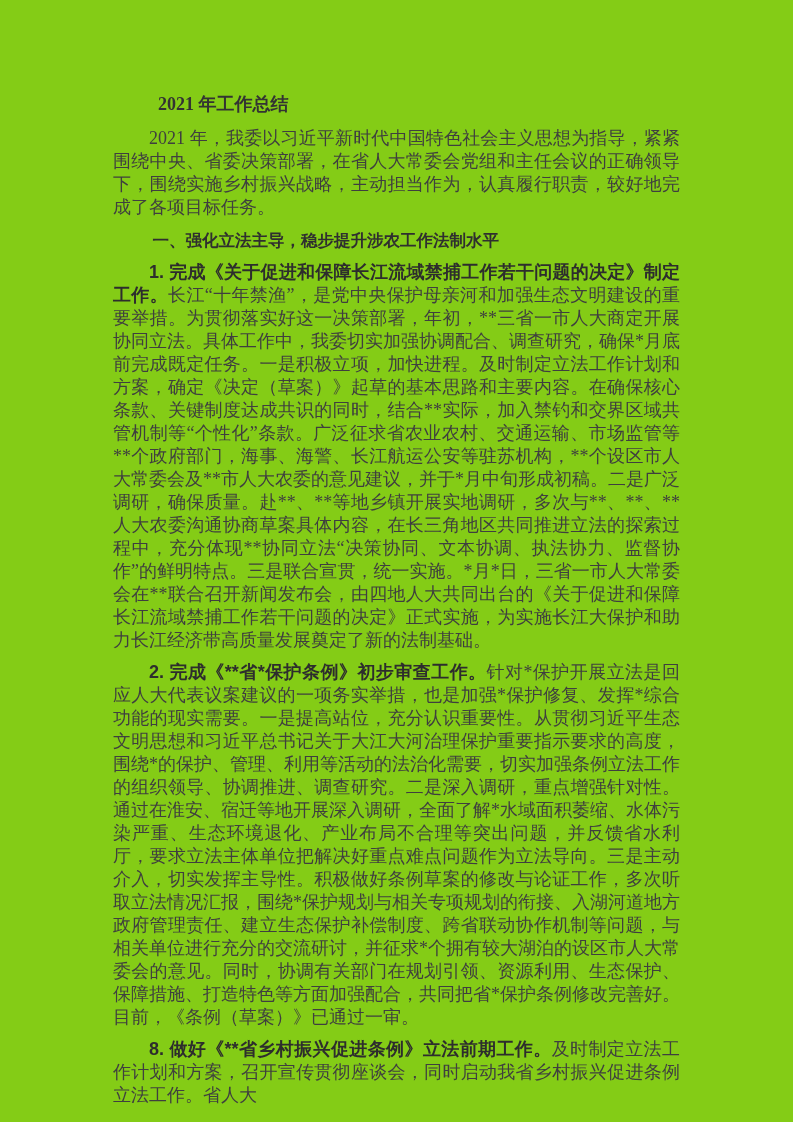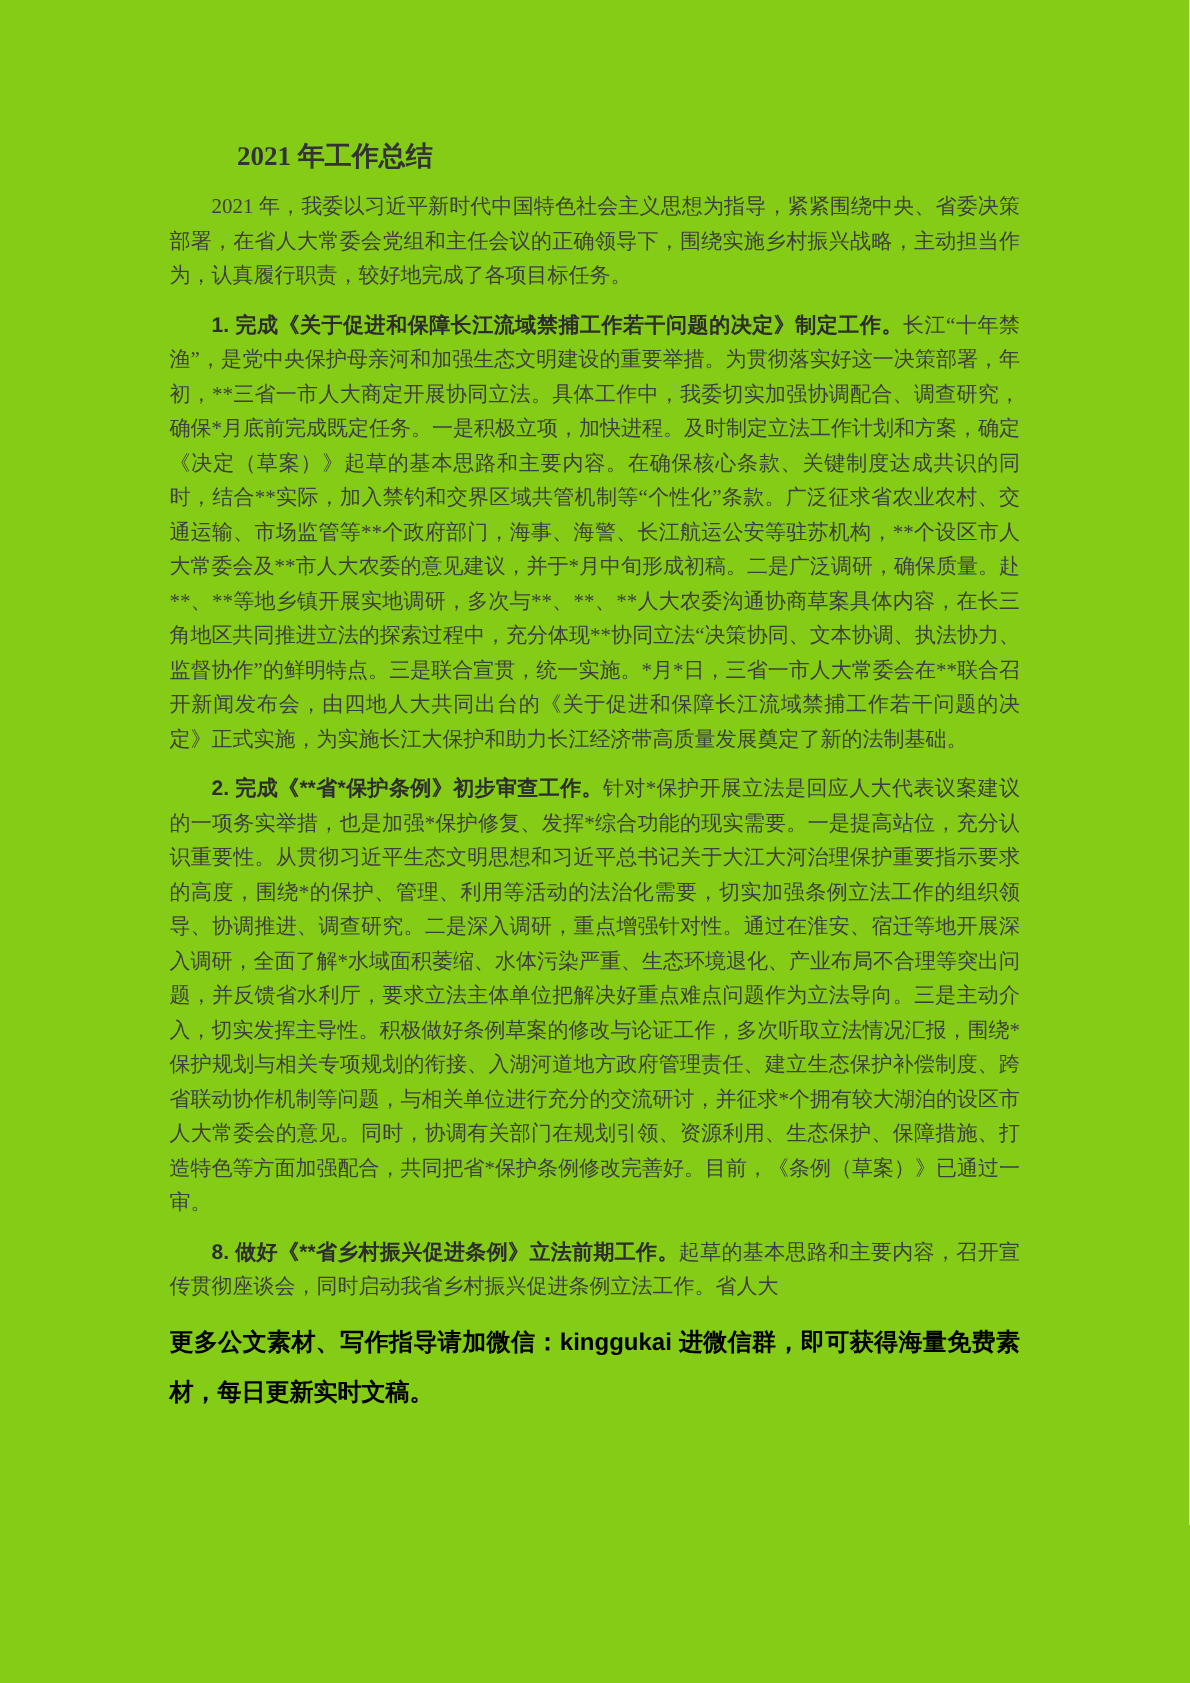--- a/index.html
+++ b/index.html
@@ -23,21 +23,21 @@
   }
   .doc-title {
     font-size: 18px;
     font-weight: bold;
     color: #333333;
     text-indent: 2.5em;
     line-height: 24px;
     margin: 0 0 11px 0;
   }
   .para {
-    font-size: 14px;
+    font-size: 18px;
     line-height: 23px;
     color: #3f3f3f;
     text-align: justify;
     text-indent: 2em;
     margin: 0 0 9px 0;
   }
   .section-heading {
     font-family: "Liberation Sans", "DejaVu Sans", sans-serif;
     font-size: 16.5px;
     font-weight: bold;
@@ -64,24 +64,25 @@
 </head>
 <body>
 
 <div class="page">
   <div class="content">
 
     <p class="doc-title">2021 年工作总结</p>
 
     <p class="para">2021 年，我委以习近平新时代中国特色社会主义思想为指导，紧紧围绕中央、省委决策部署，在省人大常委会党组和主任会议的正确领导下，围绕实施乡村振兴战略，主动担当作为，认真履行职责，较好地完成了各项目标任务。</p>
 
+    <p class="section-heading">一、强化立法主导，稳步提升涉农工作法制水平</p>
 
 
     <p class="para"><span class="lead">1. 完成《关于促进和保障长江流域禁捕工作若干问题的决定》制定工作。</span><span>长江“十年禁渔”，是党中央保护母亲河和加强生态文明建设的重要举措。为贯彻落实好这一决策部署，年初，**三省一市人大商定开展协同立法。具体工作中，我委切实加强协调配合、调查研究，确保*月底前完成既定任务。一是积极立项，加快进程。及时制定立法工作计划和方案，确定《决定（草案）》起草的基本思路和主要内容。在确保核心条款、关键制度达成共识的同时，结合**实际，加入禁钓和交界区域共管机制等“个性化”条款。广泛征求省农业农村、交通运输、市场监管等**个政府部门，海事、海警、长江航运公安等驻苏机构，**个设区市人大常委会及**市人大农委的意见建议，并于*月中旬形成初稿。二是广泛调研，确保质量。赴**、**等地乡镇开展实地调研，多次与**、**、**人大农委沟通协商草案具体内容，在长三角地区共同推进立法的探索过程中，充分体现**协同立法“决策协同、文本协调、执法协力、监督协作”的鲜明特点。三是联合宣贯，统一实施。*月*日，三省一市人大常委会在**联合召开新闻发布会，由四地人大共同出台的《关于促进和保障长江流域禁捕工作若干问题的决定》正式实施，为实施长江大保护和助力长江经济带高质量发展奠定了新的法制基础。</span></p>
 
     <p class="para"><span class="lead">2. 完成《**省*保护条例》初步审查工作。</span><span>针对*保护开展立法是回应人大代表议案建议的一项务实举措，也是加强*保护修复、发挥*综合功能的现实需要。一是提高站位，充分认识重要性。从贯彻习近平生态文明思想和习近平总书记关于大江大河治理保护重要指示要求的高度，围绕*的保护、管理、利用等活动的法治化需要，切实加强条例立法工作的组织领导、协调推进、调查研究。二是深入调研，重点增强针对性。通过在淮安、宿迁等地开展深入调研，全面了解*水域面积萎缩、水体污染严重、生态环境退化、产业布局不合理等突出问题，并反馈省水利厅，要求立法主体单位把解决好重点难点问题作为立法导向。三是主动介入，切实发挥主导性。积极做好条例草案的修改与论证工作，多次听取立法情况汇报，围绕*保护规划与相关专项规划的衔接、入湖河道地方政府管理责任、建立生态保护补偿制度、跨省联动协作机制等问题，与相关单位进行充分的交流研讨，并征求*个拥有较大湖泊的设区市人大常委会的意见。同时，协调有关部门在规划引领、资源利用、生态保护、保障措施、打造特色等方面加强配合，共同把省*保护条例修改完善好。目前，《条例（草案）》已通过一审。</span></p>
 
-    <p class="para"><span class="lead">8. 做好《**省乡村振兴促进条例》立法前期工作。</span><span>起草的基本思路和主要内容，召开宣传贯彻座谈会，同时启动我省乡村振兴促进条例立法工作。省人大</span></p>
+    <p class="para"><span class="lead">8. 做好《**省乡村振兴促进条例》立法前期工作。</span><span>及时制定立法工作计划和方案，召开宣传贯彻座谈会，同时启动我省乡村振兴促进条例立法工作。省人大</span></p>
 
     <p class="promo">更多公文素材、写作指导请加微信：kinggukai 进微信群，即可获得海量免费素材，每日更新实时文稿。</p>
 
   </div>
 </div>
 
 </body></html>

